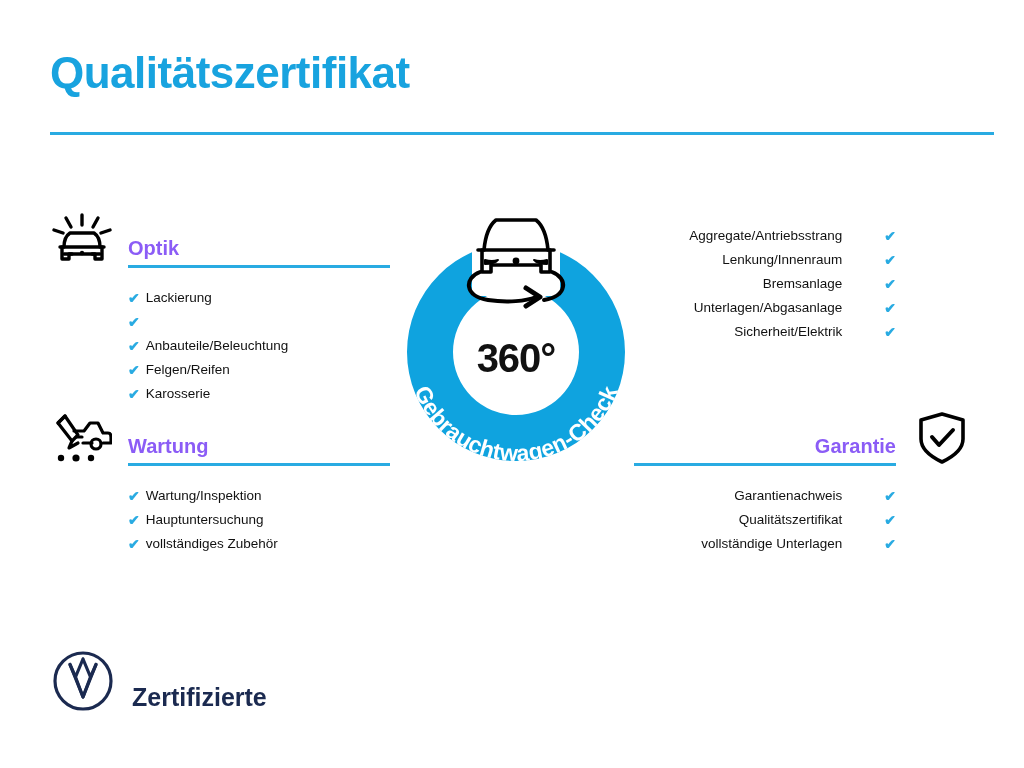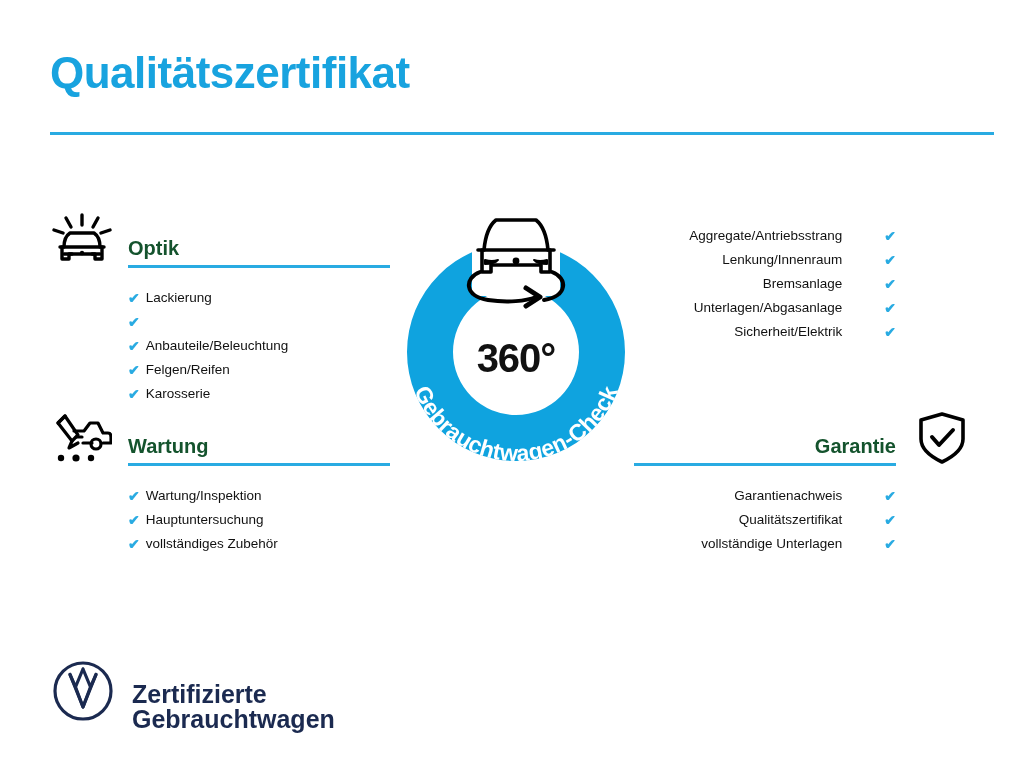--- a/index.html
+++ b/index.html
@@ -70,21 +70,21 @@
 
   .sec-title-wrap {
     flex: 1 1 auto;
     padding: 0 0 0 14px;
   }
   .sec-head.right .sec-title-wrap { padding: 0 14px 0 0; }
 
   .sec-title {
     font-size: 20px;
     font-weight: bold;
-    color: #14532d;
+    color: #8b5cf6;
     line-height: 24px;
     white-space: nowrap;
   }
   .sec-head.right .sec-title { text-align: right; }
 
   .sec-rule {
     margin-top: 5px;
     height: 3px;
     background: #29abe2;
     width: 100%;
@@ -347,17 +347,16 @@
     <div class="brand-mark">
       <svg width="62" height="62" viewBox="0 0 62 62" fill="none" stroke="#1b2a50" stroke-width="3.2" stroke-linecap="round" stroke-linejoin="round">
         <circle cx="31" cy="31" r="28"></circle>
         <path d="M31 9 L38.5 27 L44 14.5 M31 9 L23.5 27 L18 14.5"></path>
         <path d="M18 14.5 L31 47 L38.5 27"></path>
         <path d="M44 14.5 L31 47 L23.5 27"></path>
       </svg>
     </div>
     <div class="brand-text">
       <div>Zertifizierte</div>
-      <div>Gebrauchtwagen</div>
     </div>
   </div>
 
 </div>
 
 </body></html>

